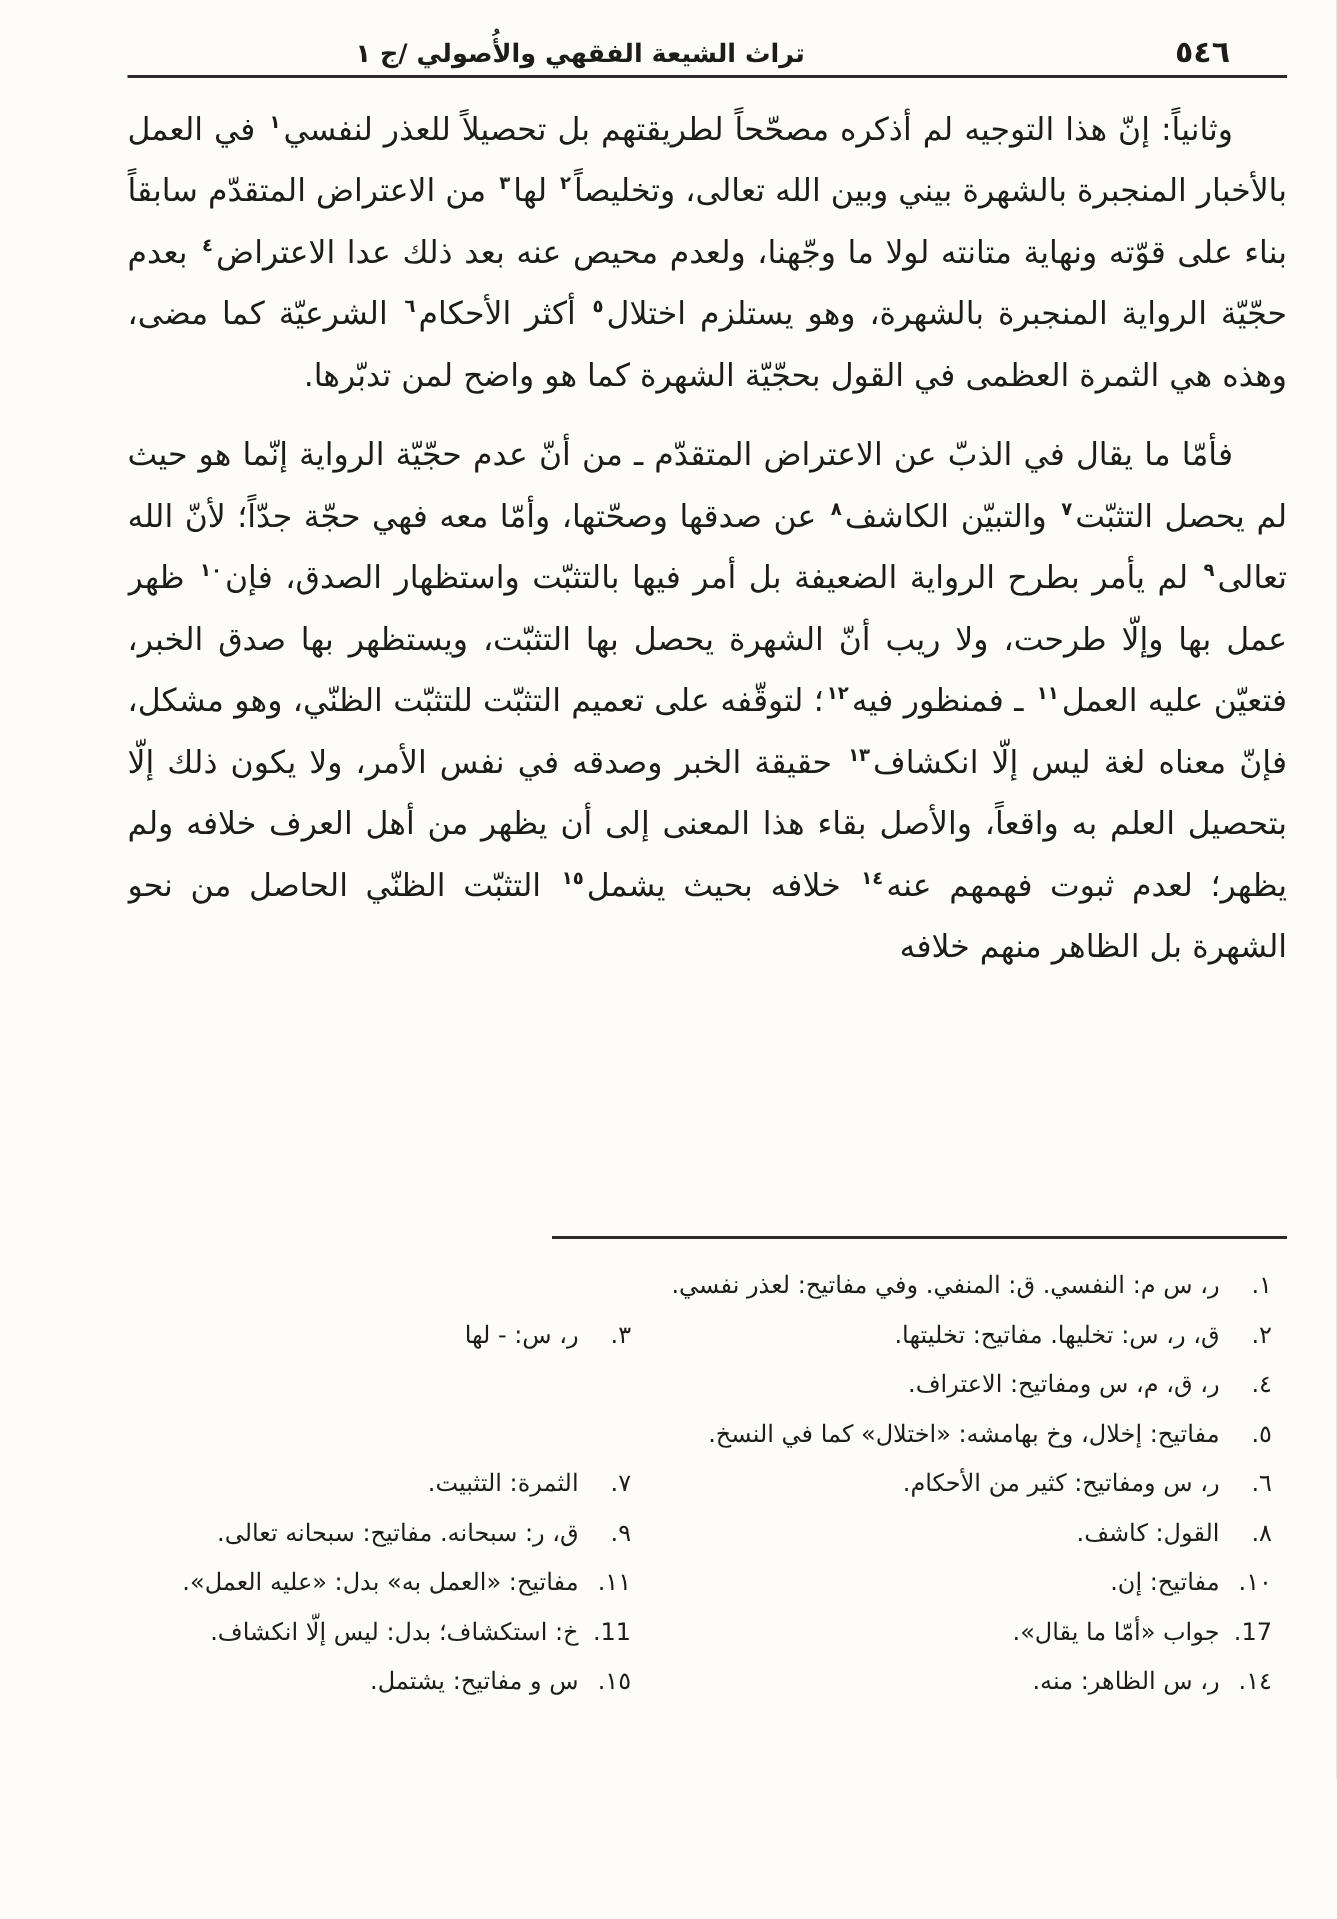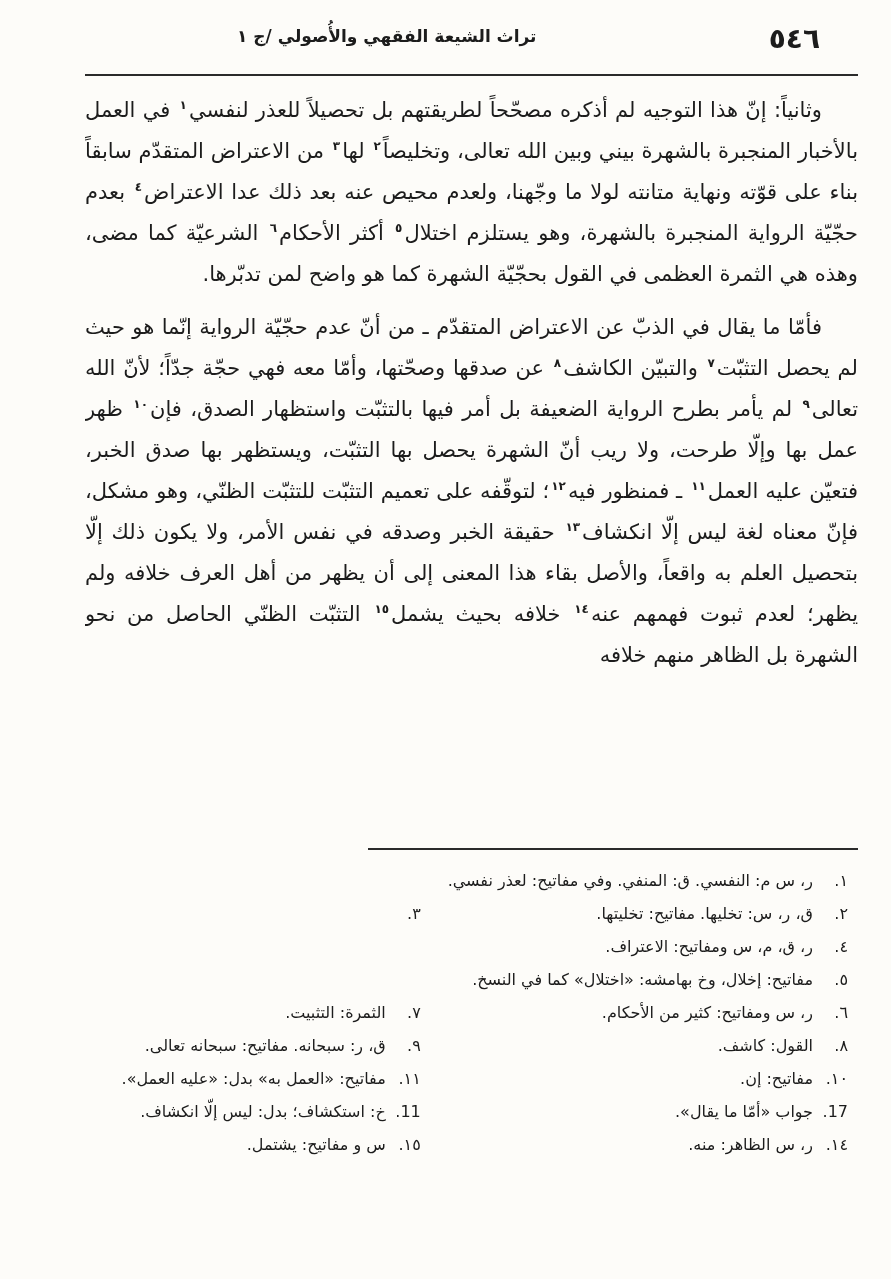--- a/index.html
+++ b/index.html
@@ -14,36 +14,36 @@
     color: #1c1c1c;
     font-family: "DejaVu Sans", sans-serif;
     padding: 0 33px 0 85px; 
     overflow: hidden;
     position: relative;
   }
 
   
   .page-header {
     position: relative;
-    height: 76px;
+    height: 52px;
     border-bottom: 2px solid #2b2b2b;
   }
   .running-title {
     position: absolute;
     top: 26px;
     left: 152px;
     font-size: 17px;
     font-weight: 700;
     white-space: nowrap;
   }
   .page-number {
     position: absolute;
     top: 22px;
     right: 38px;
-    font-size: 28px;
+    font-size: 20px;
     font-weight: 700;
   }
 
   
   .body-text {
     height: 700px;
     overflow: hidden;
     padding-top: 14px;
   }
   .para {
@@ -118,20 +118,21 @@
         </div>
         <div class="fn-cell"></div>
       </div>
       <div class="fn-row">
         <div class="fn-cell">
           <span class="fn-num">٢.</span>
           <span class="fn-text">ق، ر، س: تخليها. مفاتيح: تخليتها.</span>
         </div>
         <div class="fn-cell">
           <span class="fn-num">٣.</span>
+          <span class="fn-text">ر، س: - لها</span>
         </div>
       </div>
       <div class="fn-row">
         <div class="fn-cell">
           <span class="fn-num">٤.</span>
           <span class="fn-text">ر، ق، م، س ومفاتيح: الاعتراف.</span>
         </div>
         <div class="fn-cell"></div>
       </div>
       <div class="fn-row">

